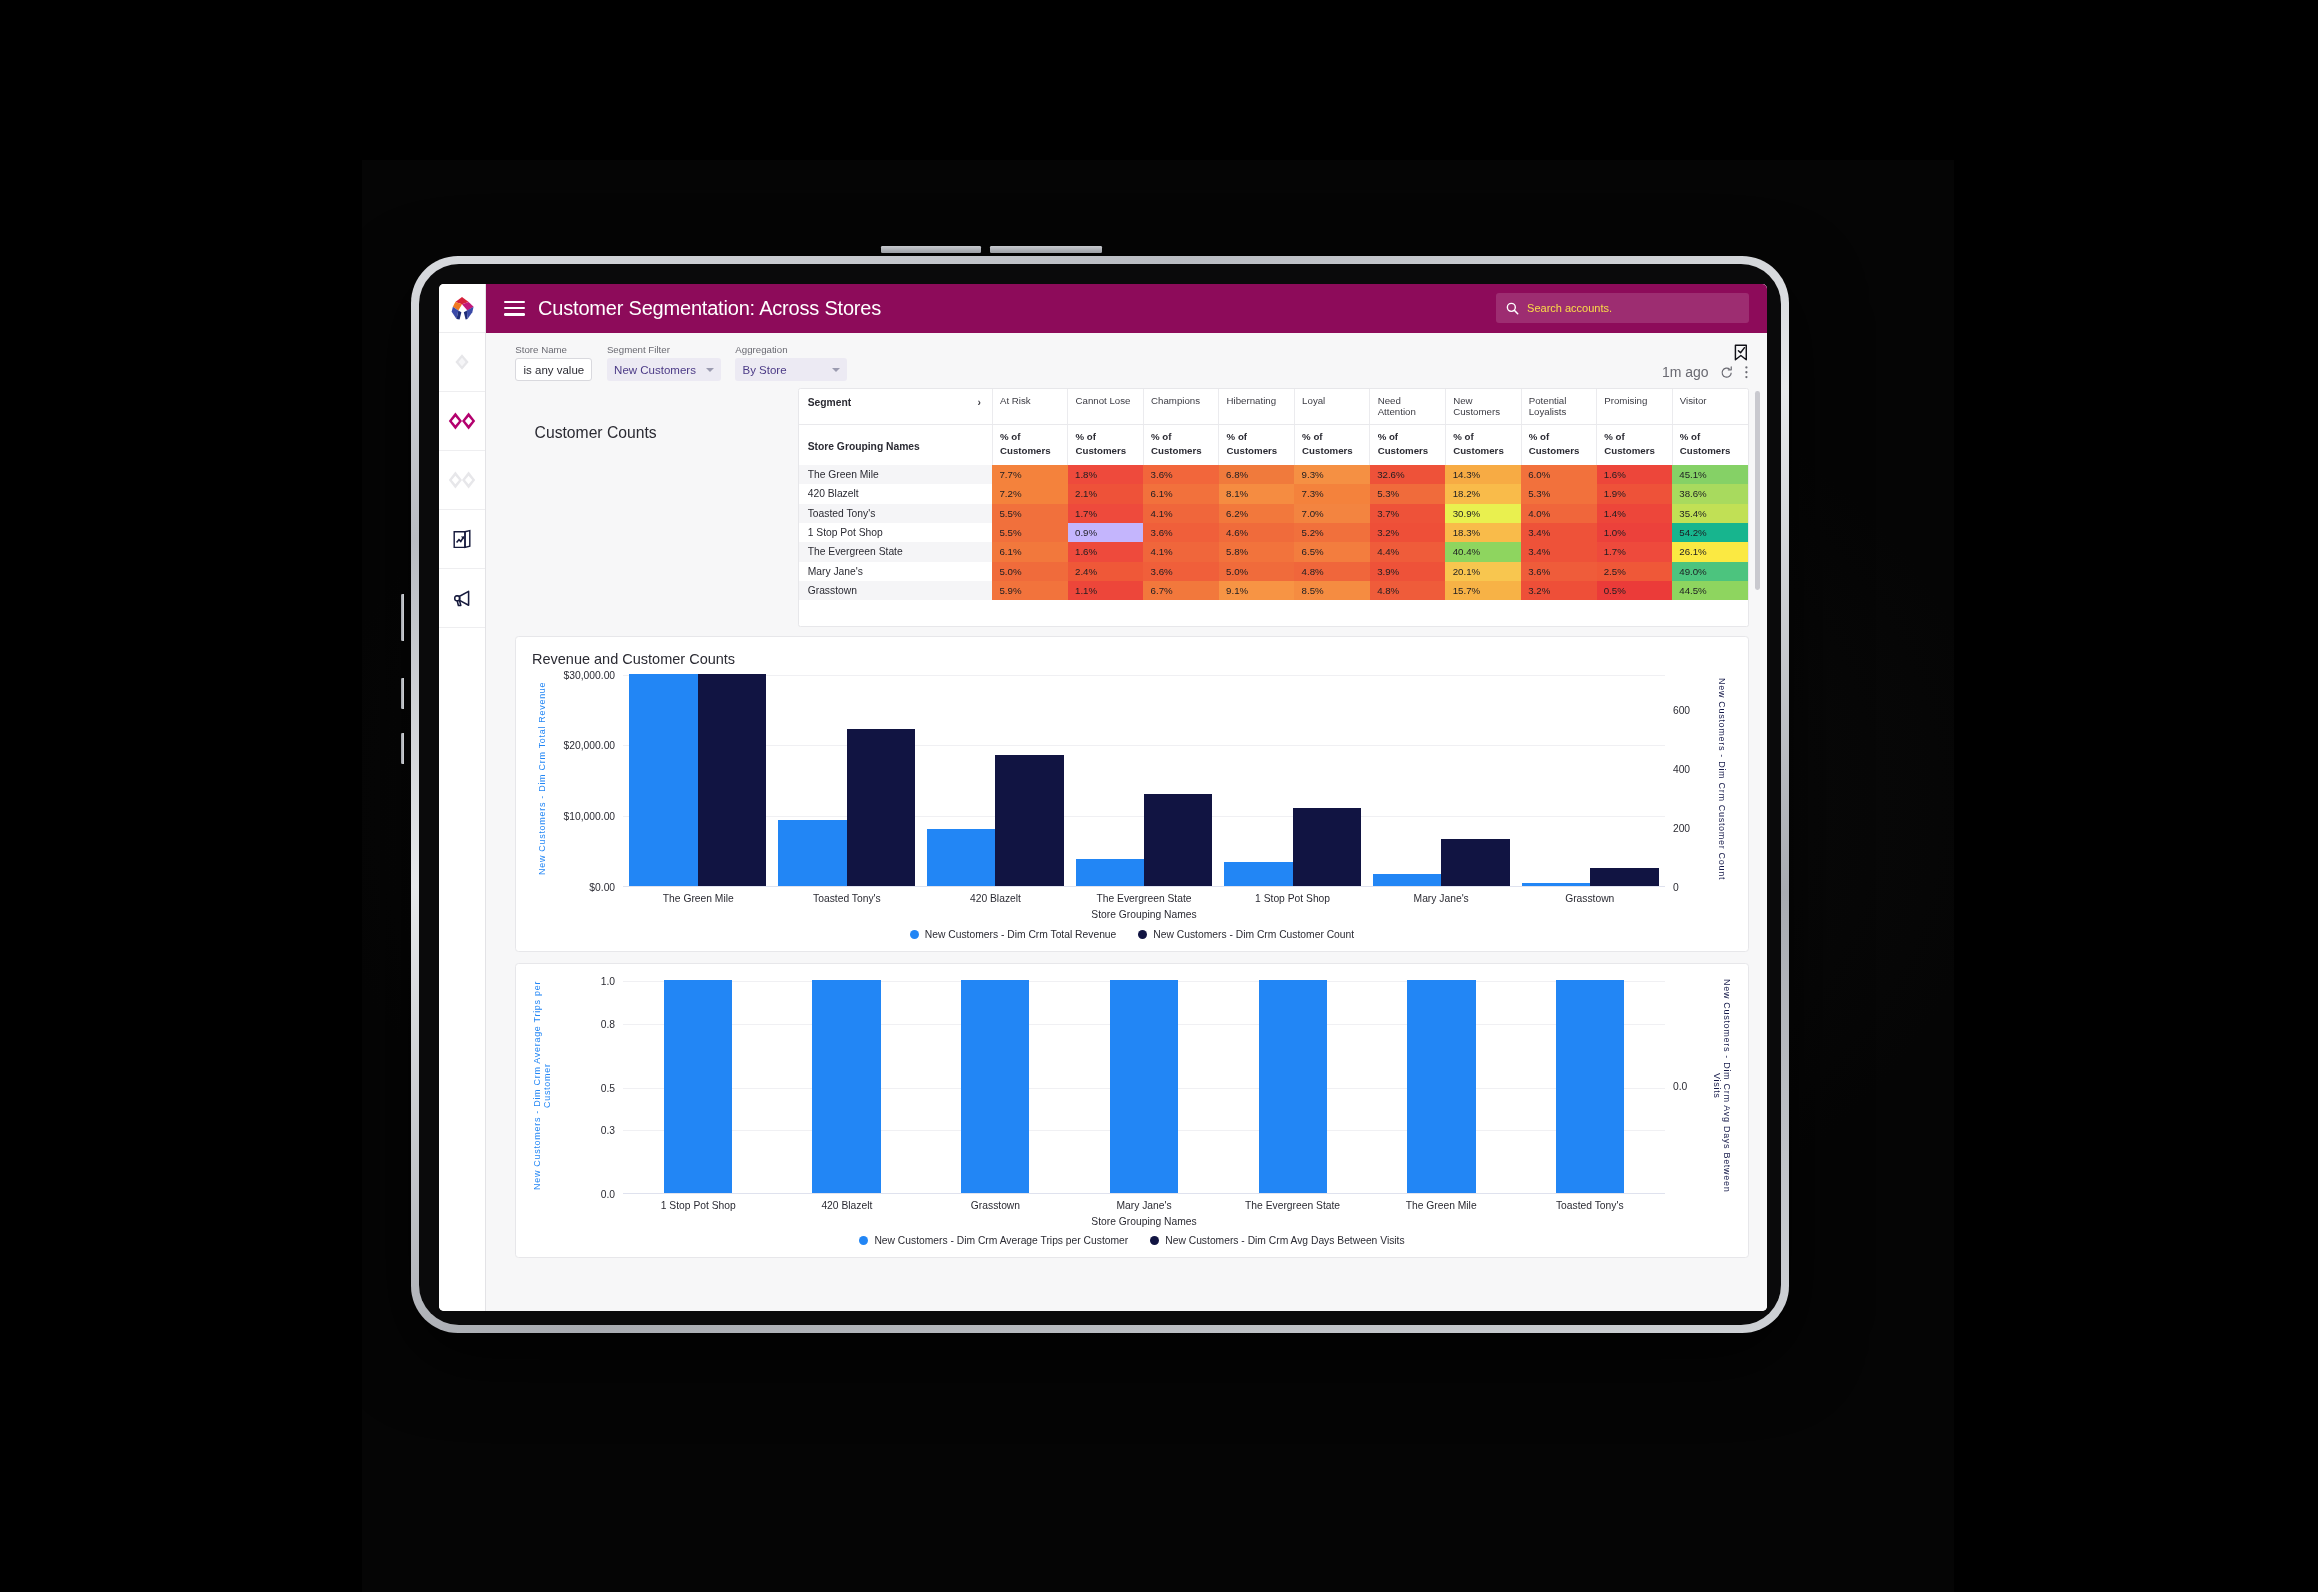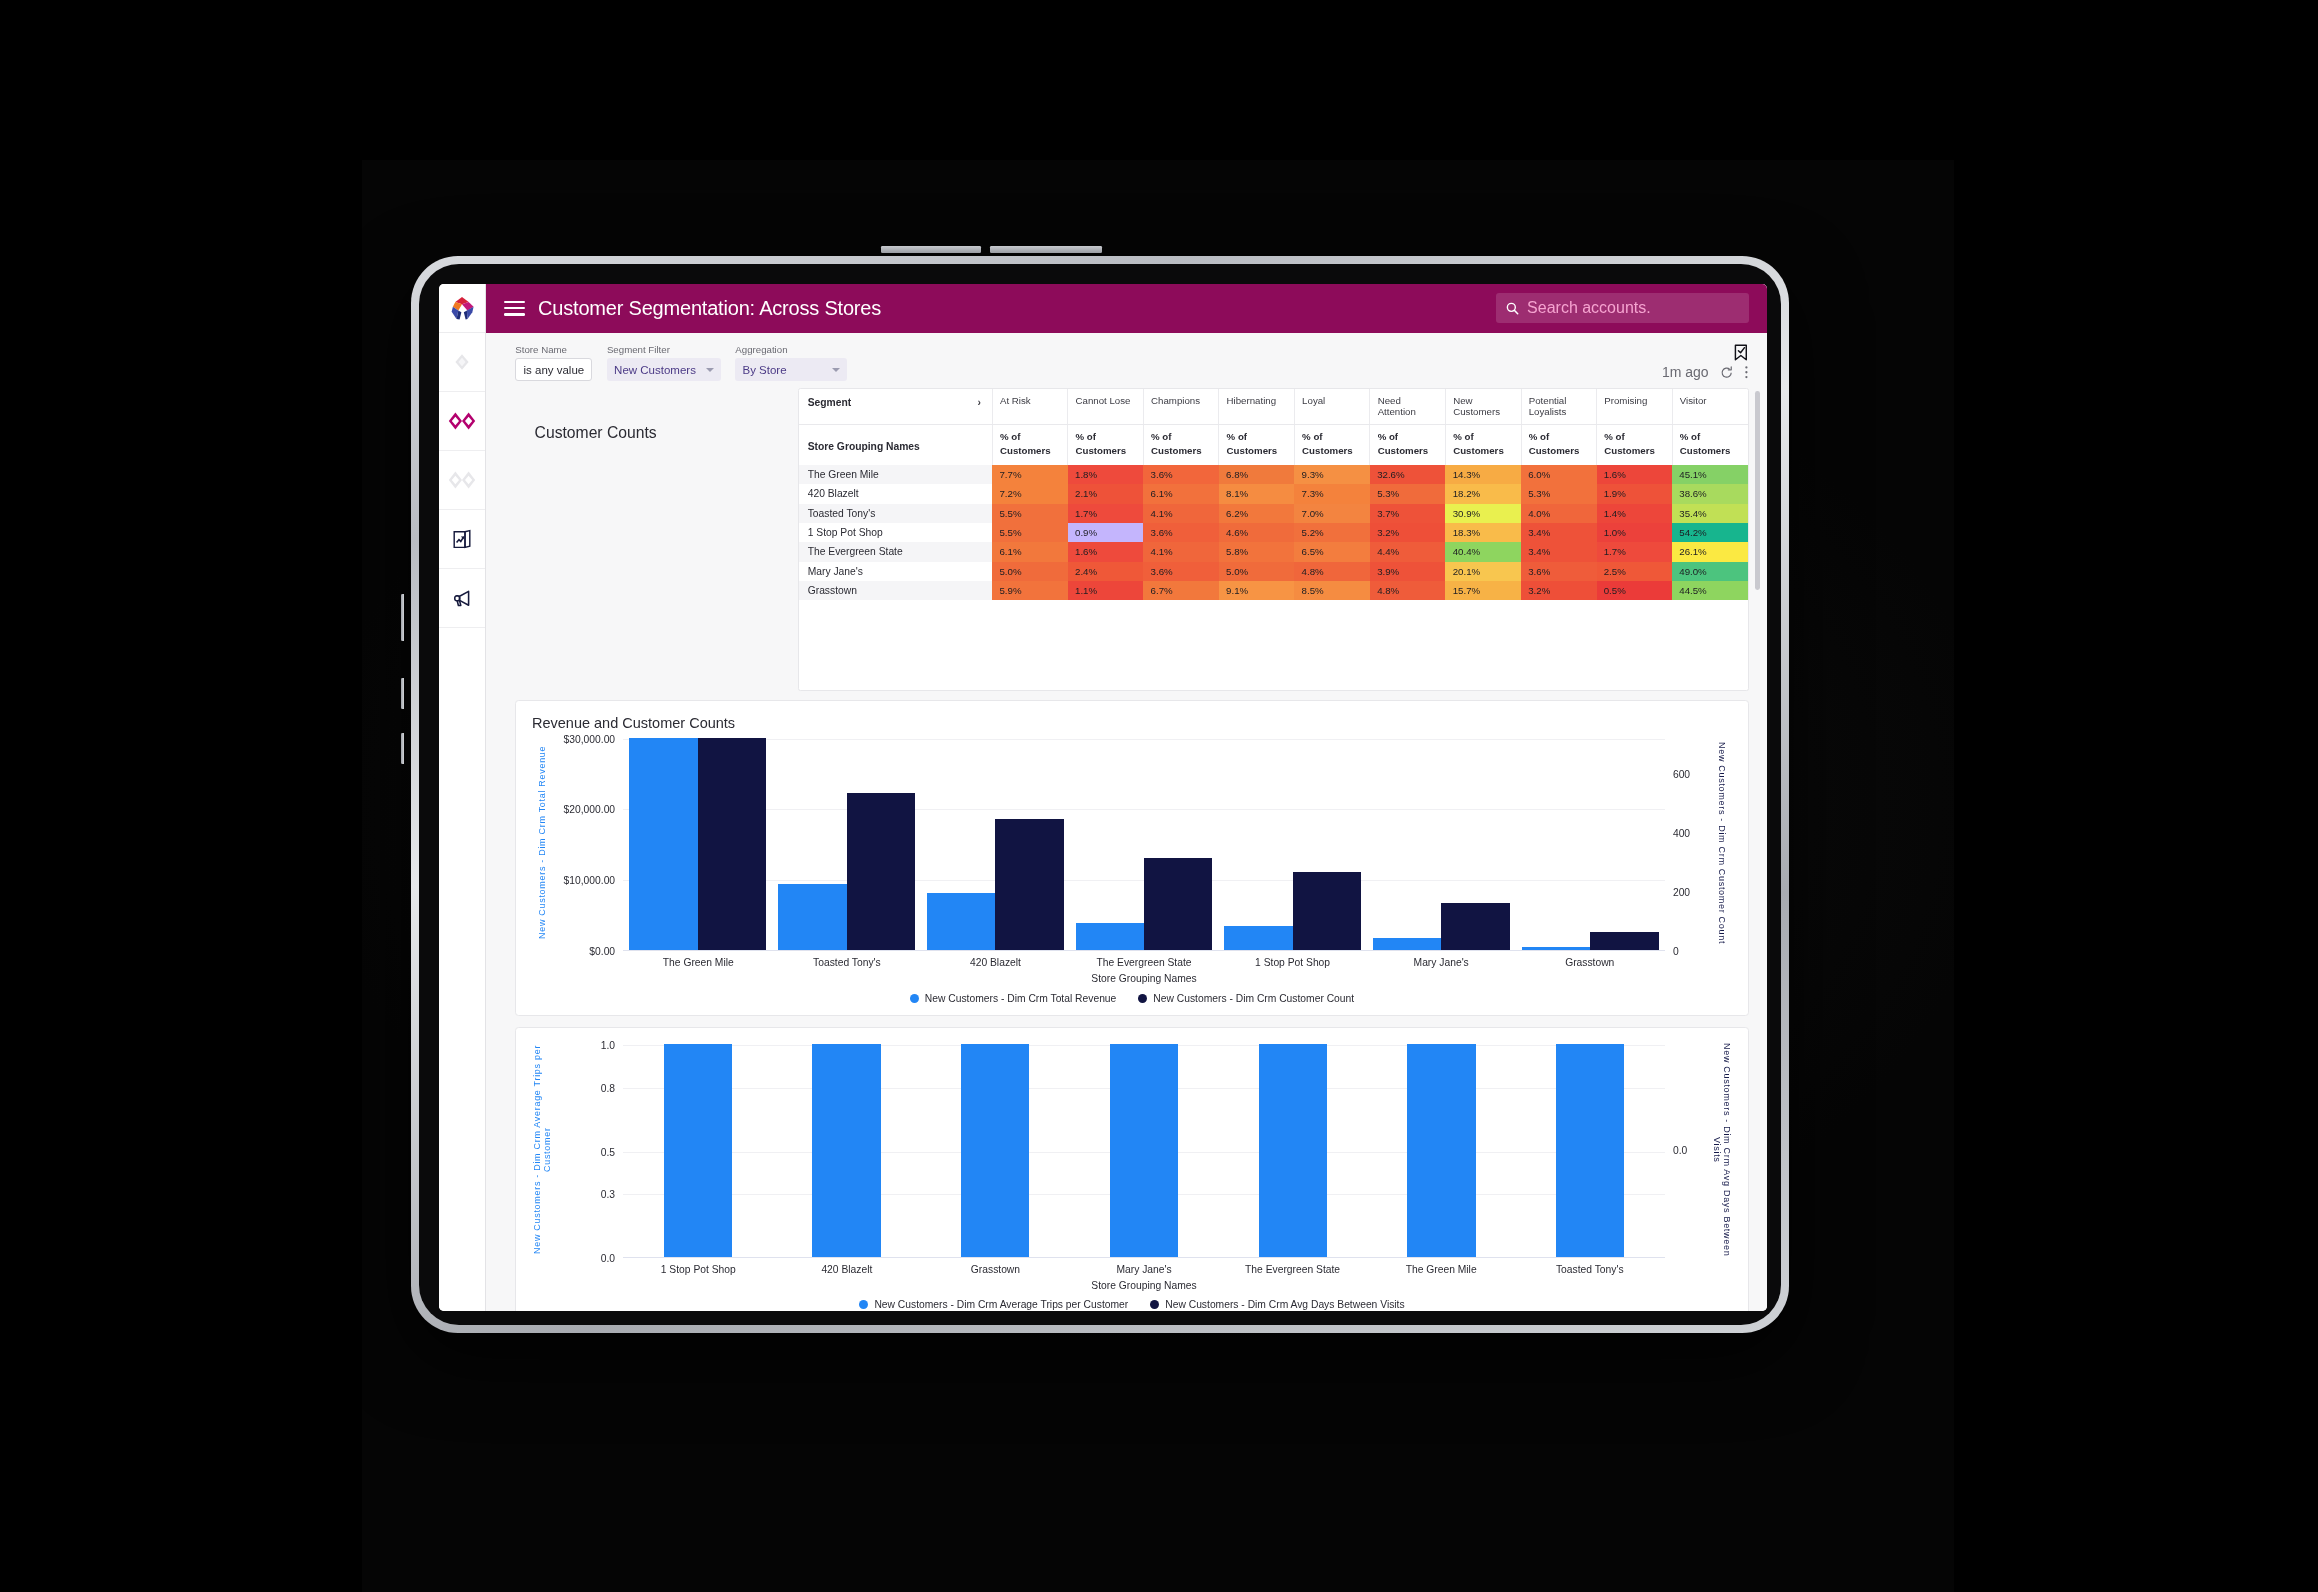--- a/index.html
+++ b/index.html
@@ -89,21 +89,21 @@
   #hamburger { width: 20.5px; height: 14.5px; display:flex; flex-direction:column; justify-content:space-between; cursor:pointer; }
   #hamburger span { display:block; height:2.1px; background:#fff; border-radius:1.2px; }
   #app-title {
     color:#fff; font-size: 20px; letter-spacing:-0.2px; margin-left: 13.3px; white-space: nowrap;
   }
   #search-box {
     margin-left: auto; width: 253px; height: 30px; border-radius: 3px;
     background: rgba(255,255,255,0.14);
     display:flex; align-items:center; padding: 0 9.7px; gap: 7.2px; cursor:text;
   }
-  #search-box .ph { color:#f9a8d4; font-size:16px; opacity:0.97; }
+  #search-box .ph { color:#fde047; font-size:11px; opacity:0.97; }
 
   
   #filters {
     flex: 0 0 55px; background:#f7f7f8; display:flex; align-items:flex-start;
     padding: 11px 18px 0 29px; gap: 14.5px; position:relative;
   }
   .filter-group { display:flex; flex-direction:column; gap:3.6px; }
   .filter-label { font-size:9.7px; color:#6a6a72; }
   .filter-ctl {
     height: 23px; border-radius:3px; display:flex; align-items:center;
@@ -129,21 +129,21 @@
     background:#fff; border:0.6px solid #e7e7ea; border-radius:3.6px;
     margin-bottom: 11px;
   }
 
   
   #row1 { display:flex; gap:0; align-items:stretch; background:transparent; margin-bottom:9.7px; }
   #desc-col { width: 283px; flex:0 0 283px; padding: 36px 31px 0 19.3px; }
   #desc-title { font-size: 15.7px; color:#2b2b33; font-weight:400; margin-bottom: 15.7px; }
   #desc-body { font-size: 11px; line-height: 1.52; color:#3c3c44; }
 
-  #table-card { flex:1; background:#fff; border:0.6px solid #e7e7ea; border-radius:2.4px; padding: 0; overflow:hidden; height: 303px; }
+  #table-card { flex:1; background:#fff; border:0.6px solid #e7e7ea; border-radius:2.4px; padding: 0; overflow:hidden; height: 239px; }
   table { border-collapse: collapse; width: 100%; table-layout: fixed; }
   th, td { padding: 0; text-align:left; vertical-align: top; }
   .hdr-seg td, .hdr-seg th { border-bottom:0.6px solid #e9e9ec; }
   .c-name { width: 193px; }
   th.seg-top {
     font-size:10.3px; color:#2b2b33; font-weight:700; padding: 8.4px 7.2px 15.7px 8.4px; vertical-align:bottom;
   }
   th.seg-col {
     font-size:9.7px; color:#3c3c44; font-weight:400; padding: 6px 4.8px 6px 7.2px;
     border-left:0.6px solid #ebebee;

